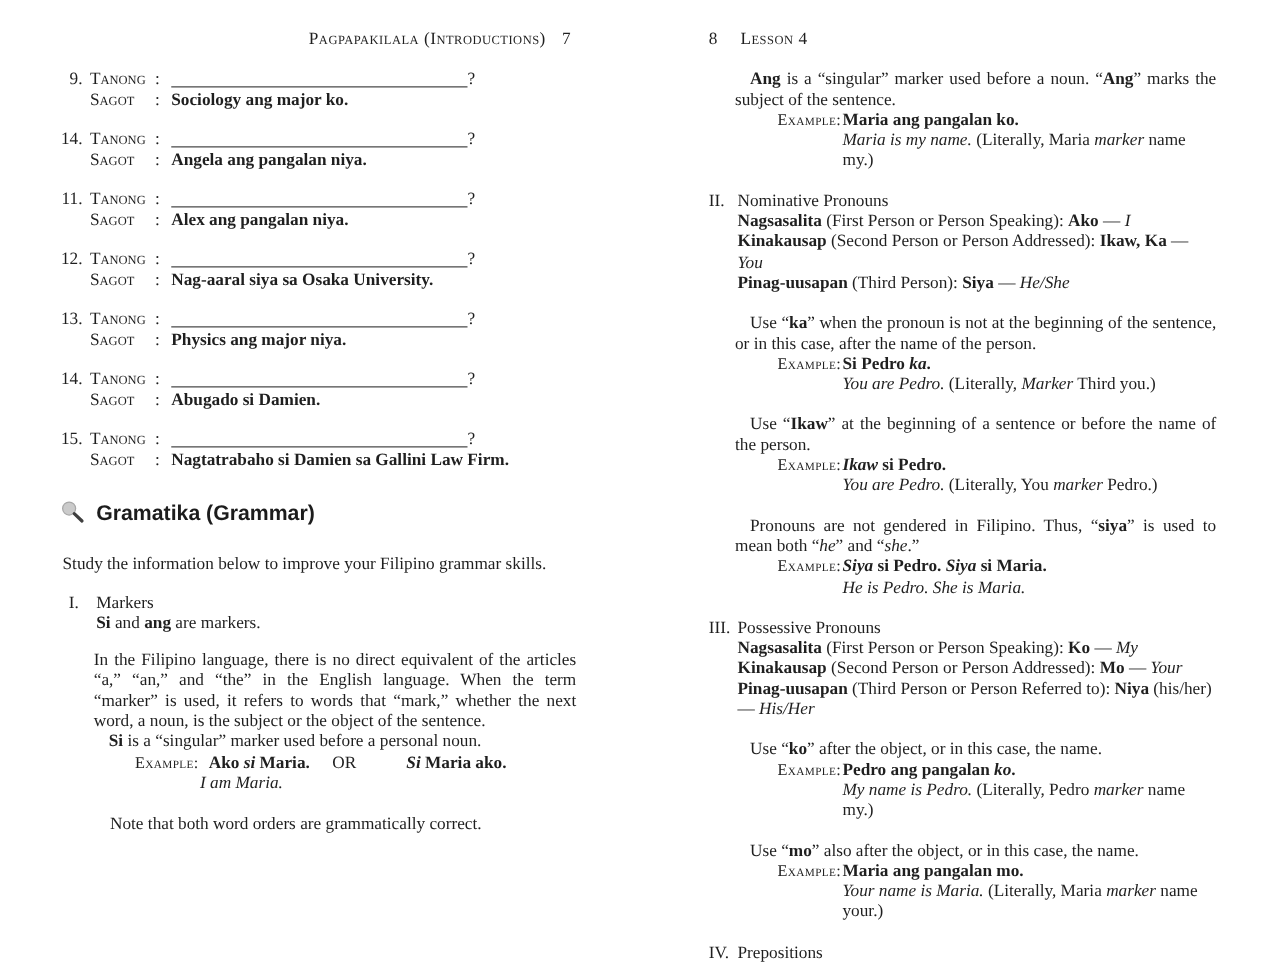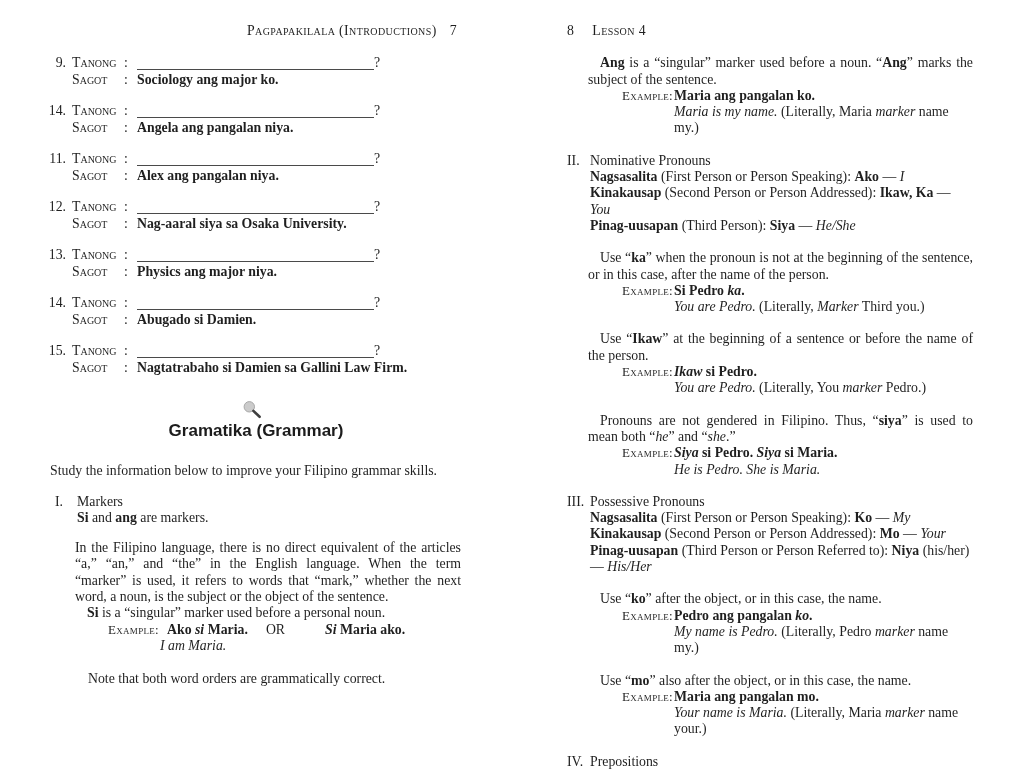--- a/index.html
+++ b/index.html
@@ -26,21 +26,21 @@
   .qa-row { display:flex; align-items:baseline; line-height:16.5px; }
   .qa-num   { flex:none; width:26px; text-align:right; }
   .qa-label { flex:none; width:47px; margin-left:6px; font-variant:small-caps; }
   .qa-colon { flex:none; width:18px; padding-left:5px; }
   .qa-blank { flex:none; width:237px; border-bottom:1px solid #4a4a4a; height:13px; align-self:flex-end; margin-bottom:2px; }
   .qa-q     { flex:none; }
   .qa-answer{ font-weight:bold; }
 
   .gram-heading { margin-top:24px; margin-left:8px; display:flex; align-items:center;
                   font-family:"Liberation Sans", sans-serif; font-weight:bold; font-size:17px;
-                  line-height:20px; color:#1c1c1c;flex-direction:column; }
+                  line-height:20px; color:#1c1c1c; }
   .gram-icon { display:inline-flex; margin-right:8px; }
 
   .gram-intro { margin-top:22px; margin-left:10px; }
 
   .sec-head { display:flex; margin-top:14px; }
   .lp-num   { flex:none; width:22px; margin-left:15px; }
   .lead-line { margin-left:37px; }
 
   .markers-para { margin-top:14px; margin-left:35px; width:386px; text-align:justify; }
   .si-rule   { margin-left:35px; text-indent:12px; }

